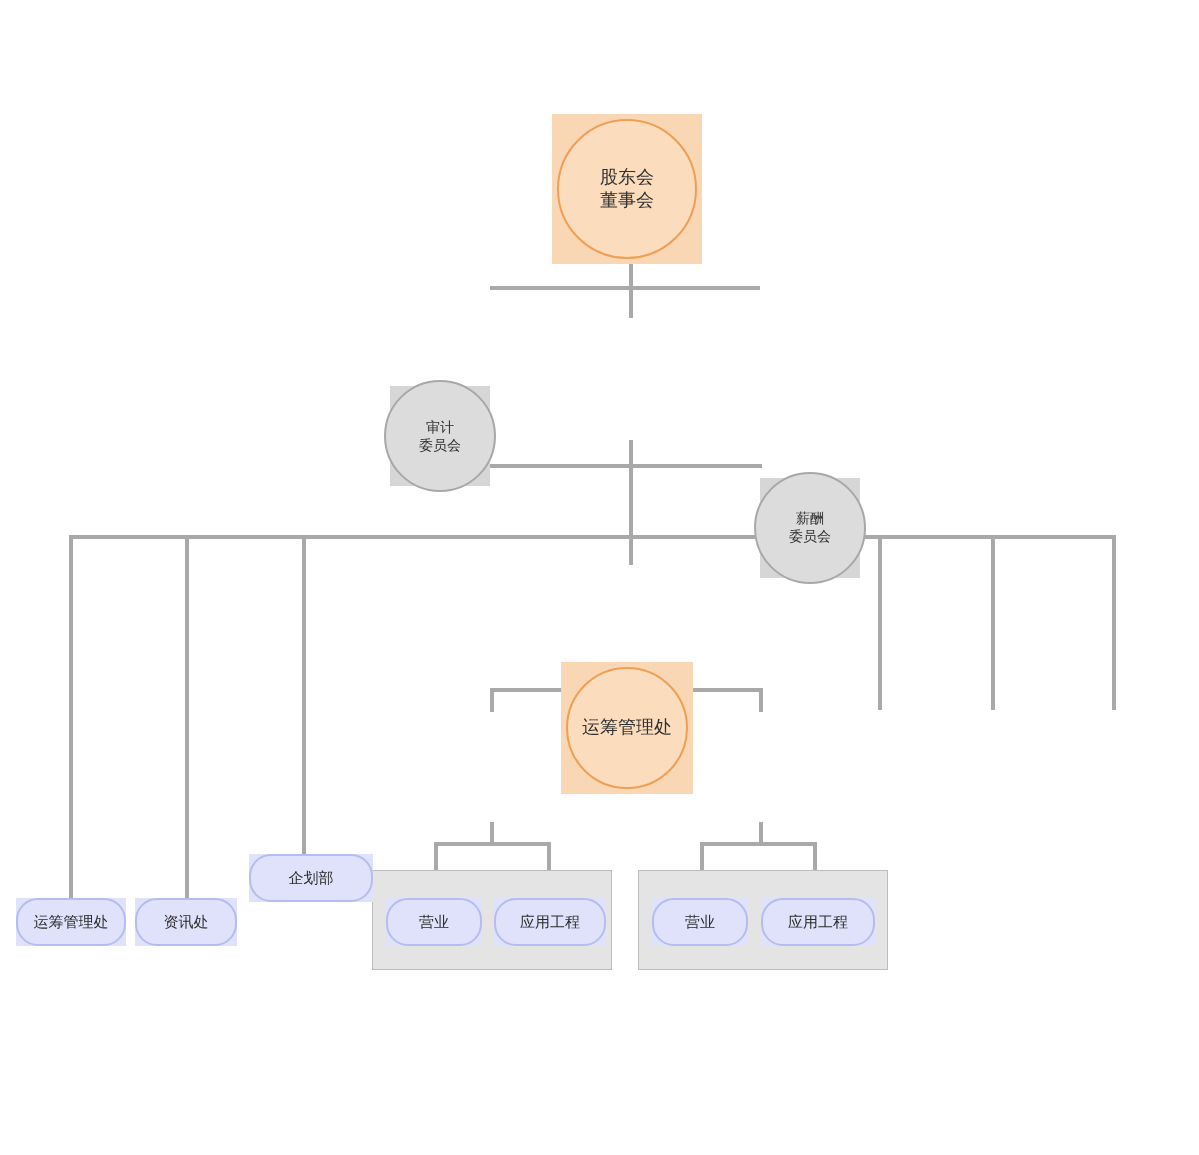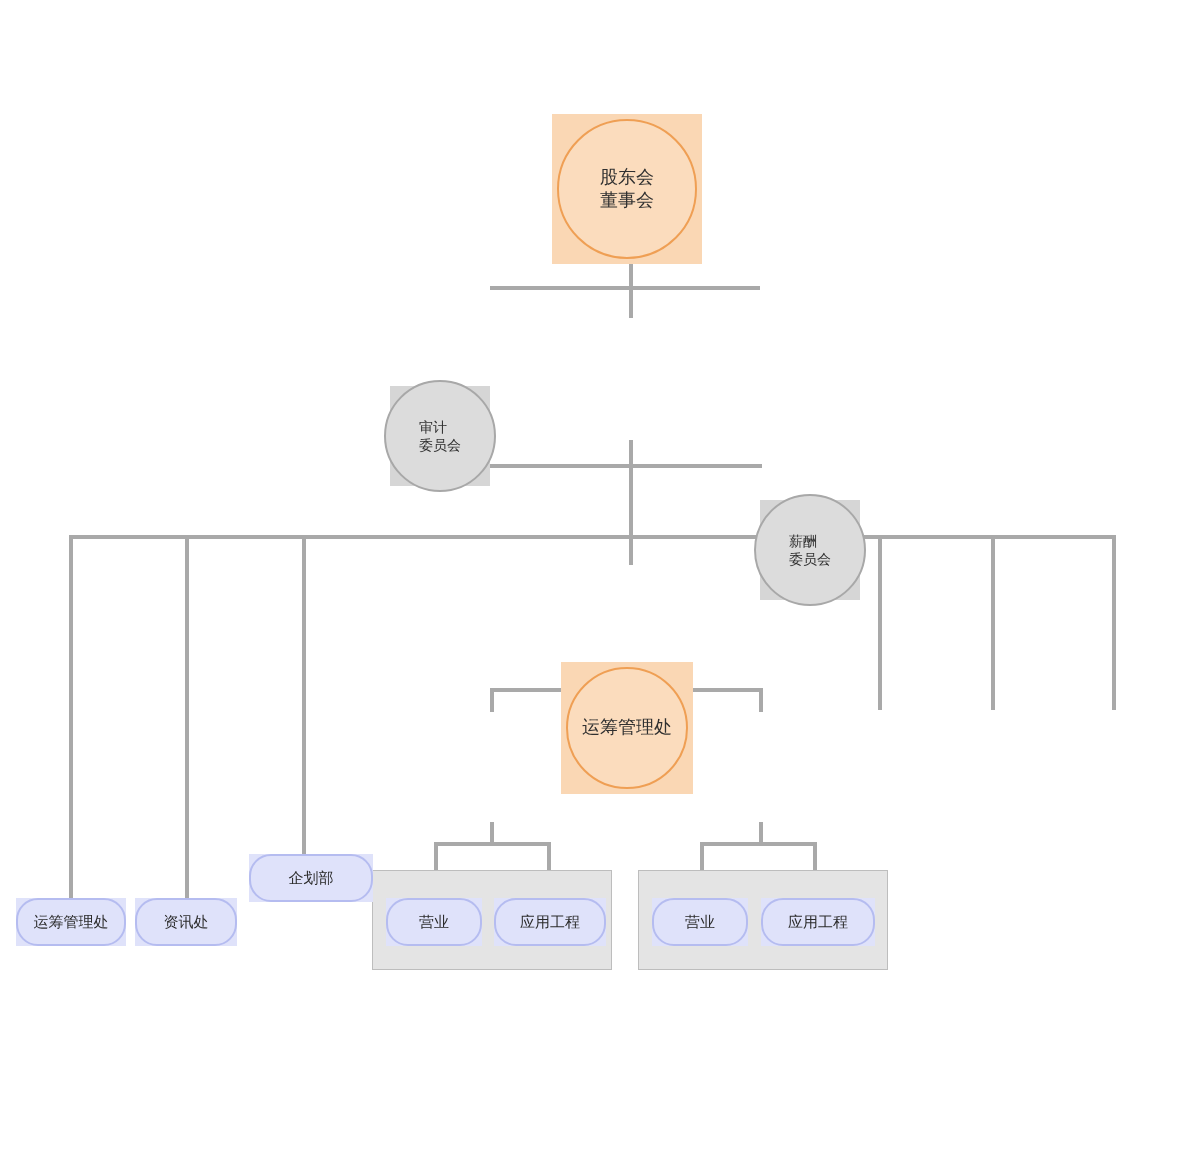--- a/index.html
+++ b/index.html
@@ -7,21 +7,21 @@
   body{font-family:"Liberation Sans","DejaVu Sans",sans-serif;}
   #canvas{position:relative;width:1199px;height:1155px;background:#ffffff;overflow:hidden;}
 
   
   .ln{position:absolute;background:#a9a9a9;z-index:1;}
   .ln.h{height:4px;}
   .ln.v{width:4px;}
 
   
   .node{position:absolute;z-index:3;display:flex;align-items:center;justify-content:center;
-        box-sizing:border-box;}
+        box-sizing:border-box;text-align:center;}
   .node .lbl{position:relative;z-index:2;line-height:1.30;white-space:pre-line;color:#2b2b2b;}
 
   
   .plate{position:relative;}
   .plate::before{content:"";position:absolute;left:0;top:0;width:100%;height:100%;
         border-radius:50%;box-sizing:border-box;z-index:1;}
 
   
   .orange{background:#fad7b4;}
   .orange::before{border:2px solid #ef9f54;background:#fbdcbd;}
@@ -88,21 +88,21 @@
   <div class="node plate orange" style="left:552px;top:114px;width:150px;height:150px;">
     <span class="lbl">股东会
 董事会</span>
   </div>
 
   <div class="node plate grey" style="left:390px;top:236px;width:100px;height:100px;">
     <span class="lbl">审计
 委员会</span>
   </div>
 
-  <div class="node plate grey" style="left:760px;top:250px;width:100px;height:100px;">
+  <div class="node plate grey" style="left:760px;top:228px;width:100px;height:100px;font-family:Liberation Serif, serif;">
     <span class="lbl">薪酬
 委员会</span>
   </div>
 
   <div class="node plate orange" style="left:561px;top:312px;width:132px;height:132px;">
     <span class="lbl">运筹管理处</span>
   </div>
 
 
 

